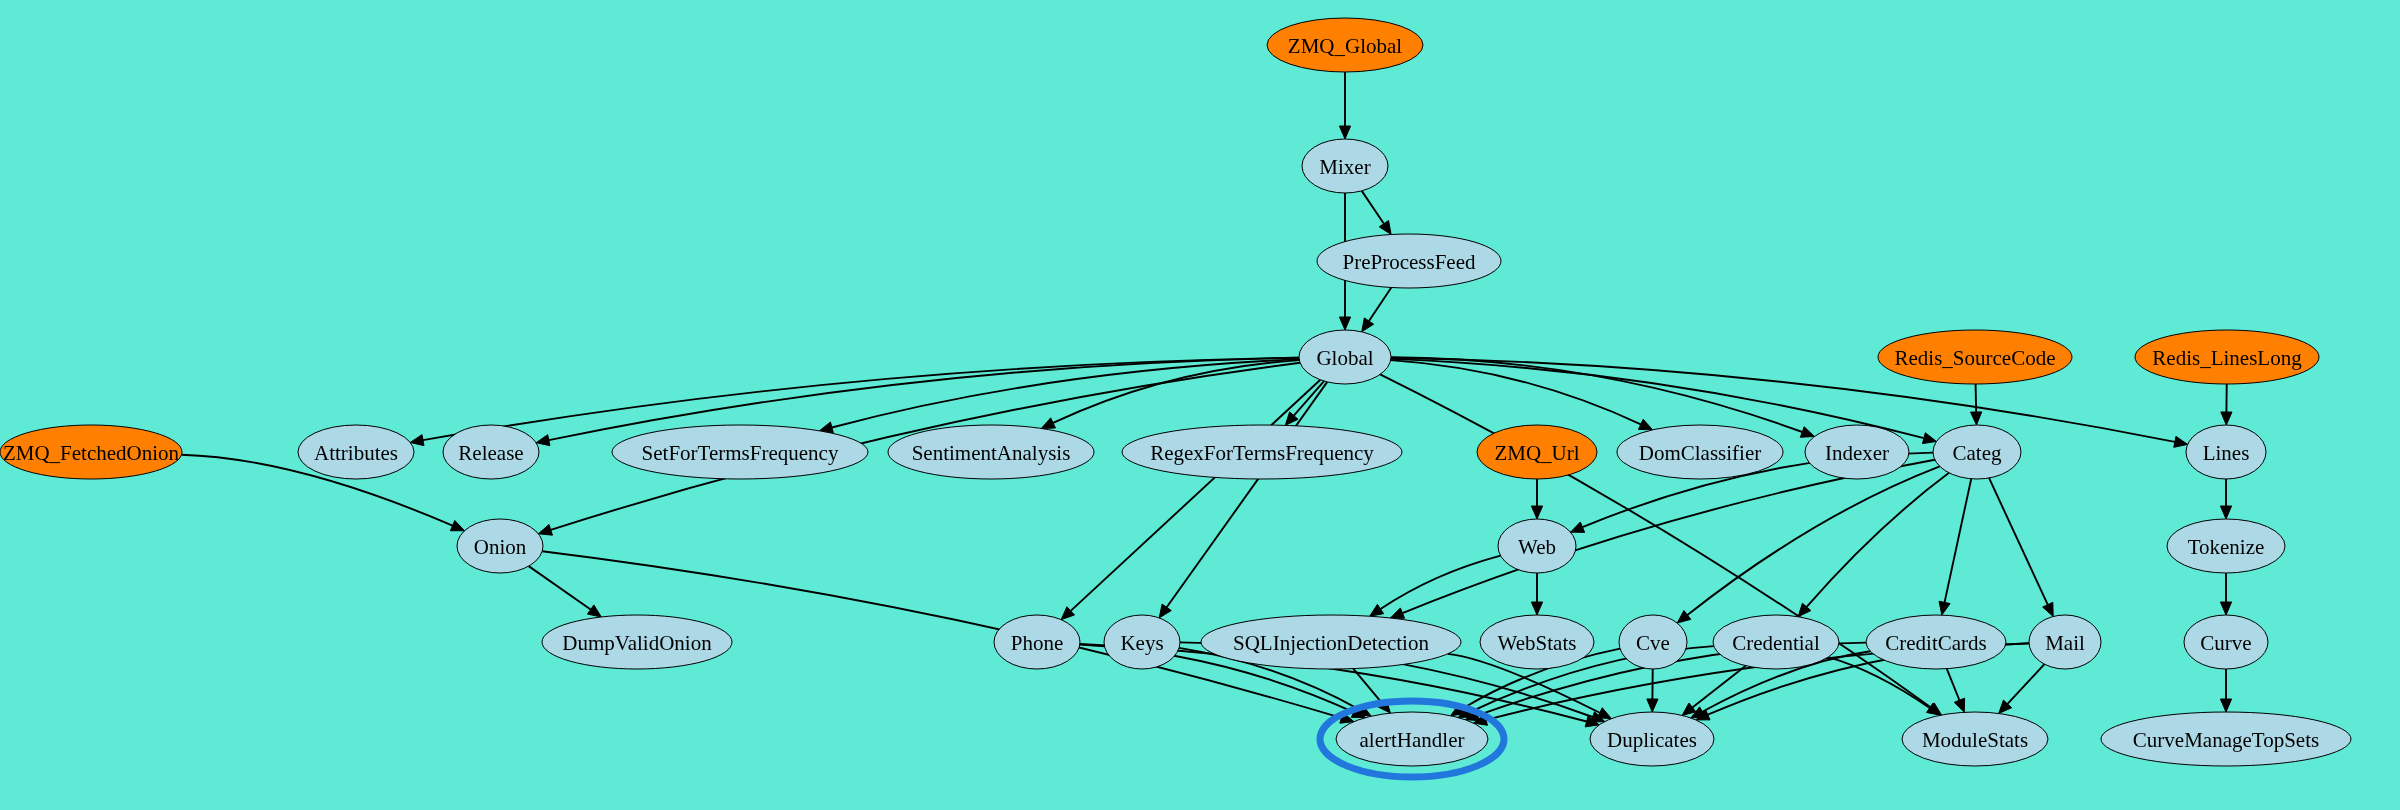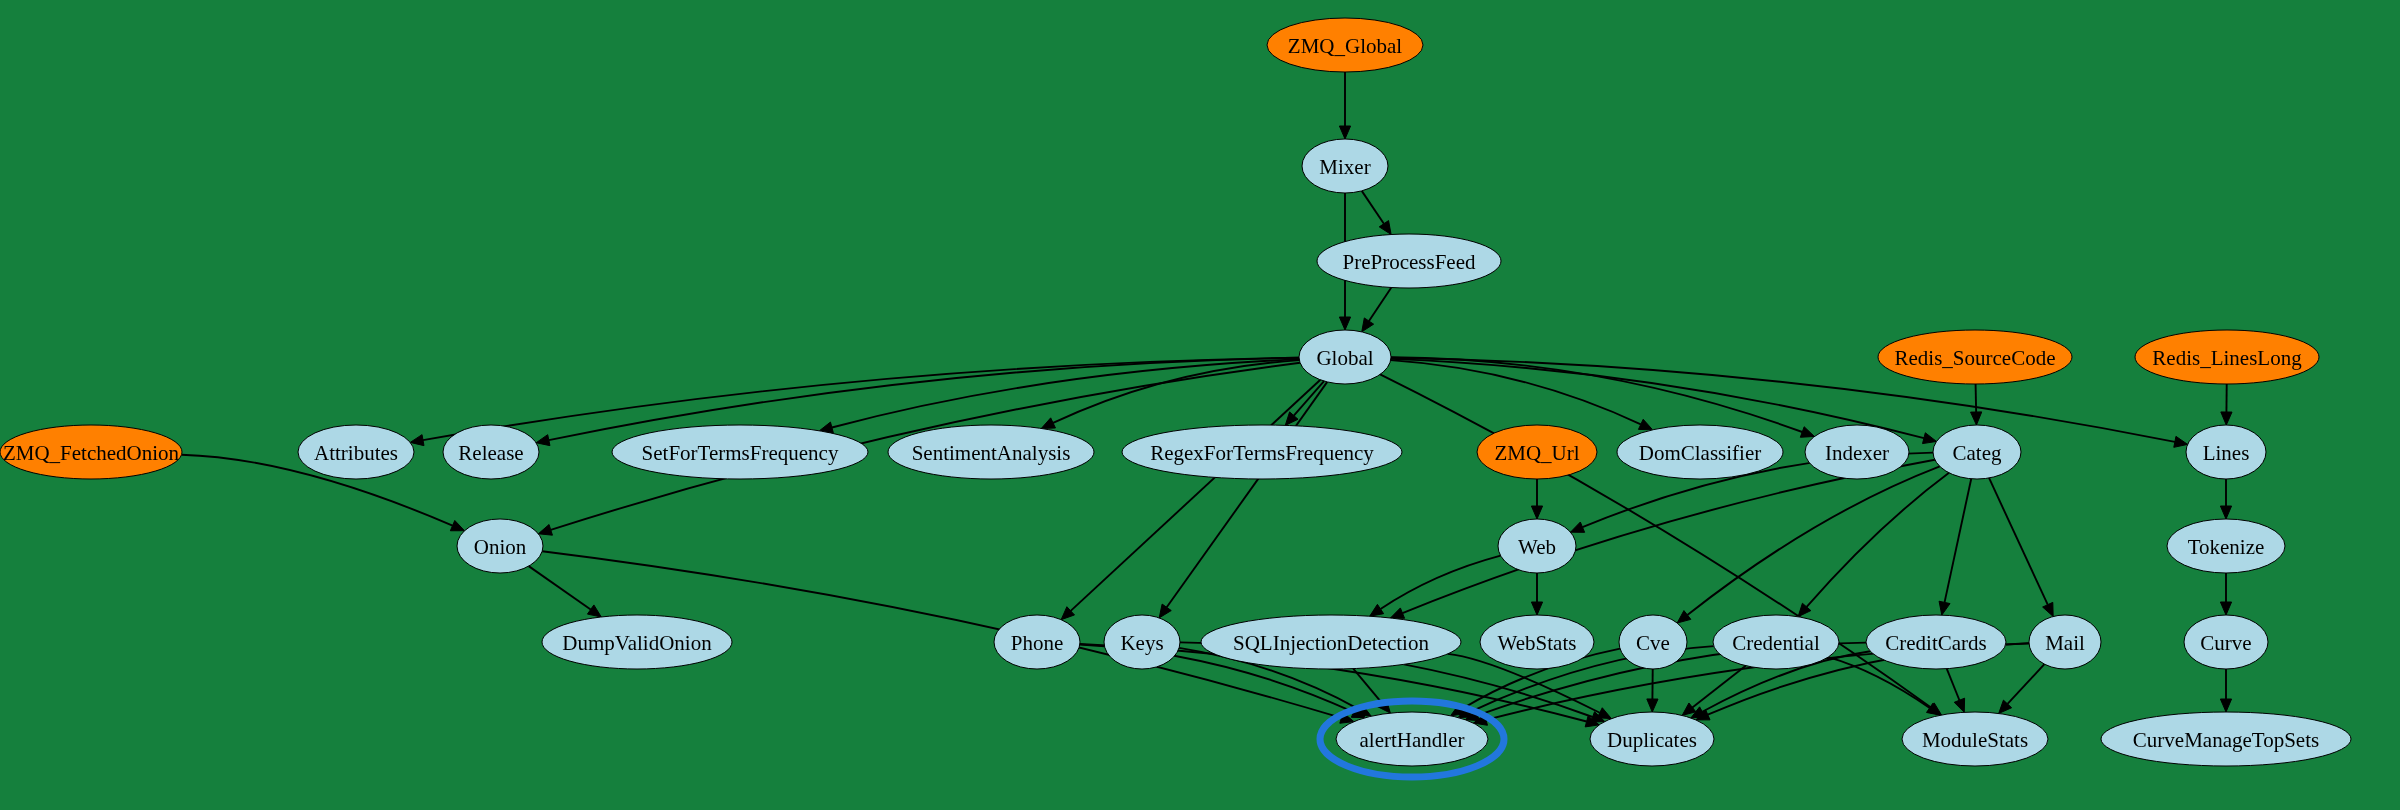--- a/index.html
+++ b/index.html
@@ -4,21 +4,21 @@
 <style>
   html, body {
     margin: 0;
     padding: 0;
     background: #ffffff;
   }
   #canvas {
     position: relative;
     width: 2400px;
     height: 810px;
-    background: #15803d;
+    background: #5eead4;
     overflow: hidden;
     font-family: "Liberation Serif", "DejaVu Serif", serif;
   }
   #graph-svg {
     position: absolute;
     left: 0;
     top: 0;
     width: 2400px;
     height: 810px;
   }

